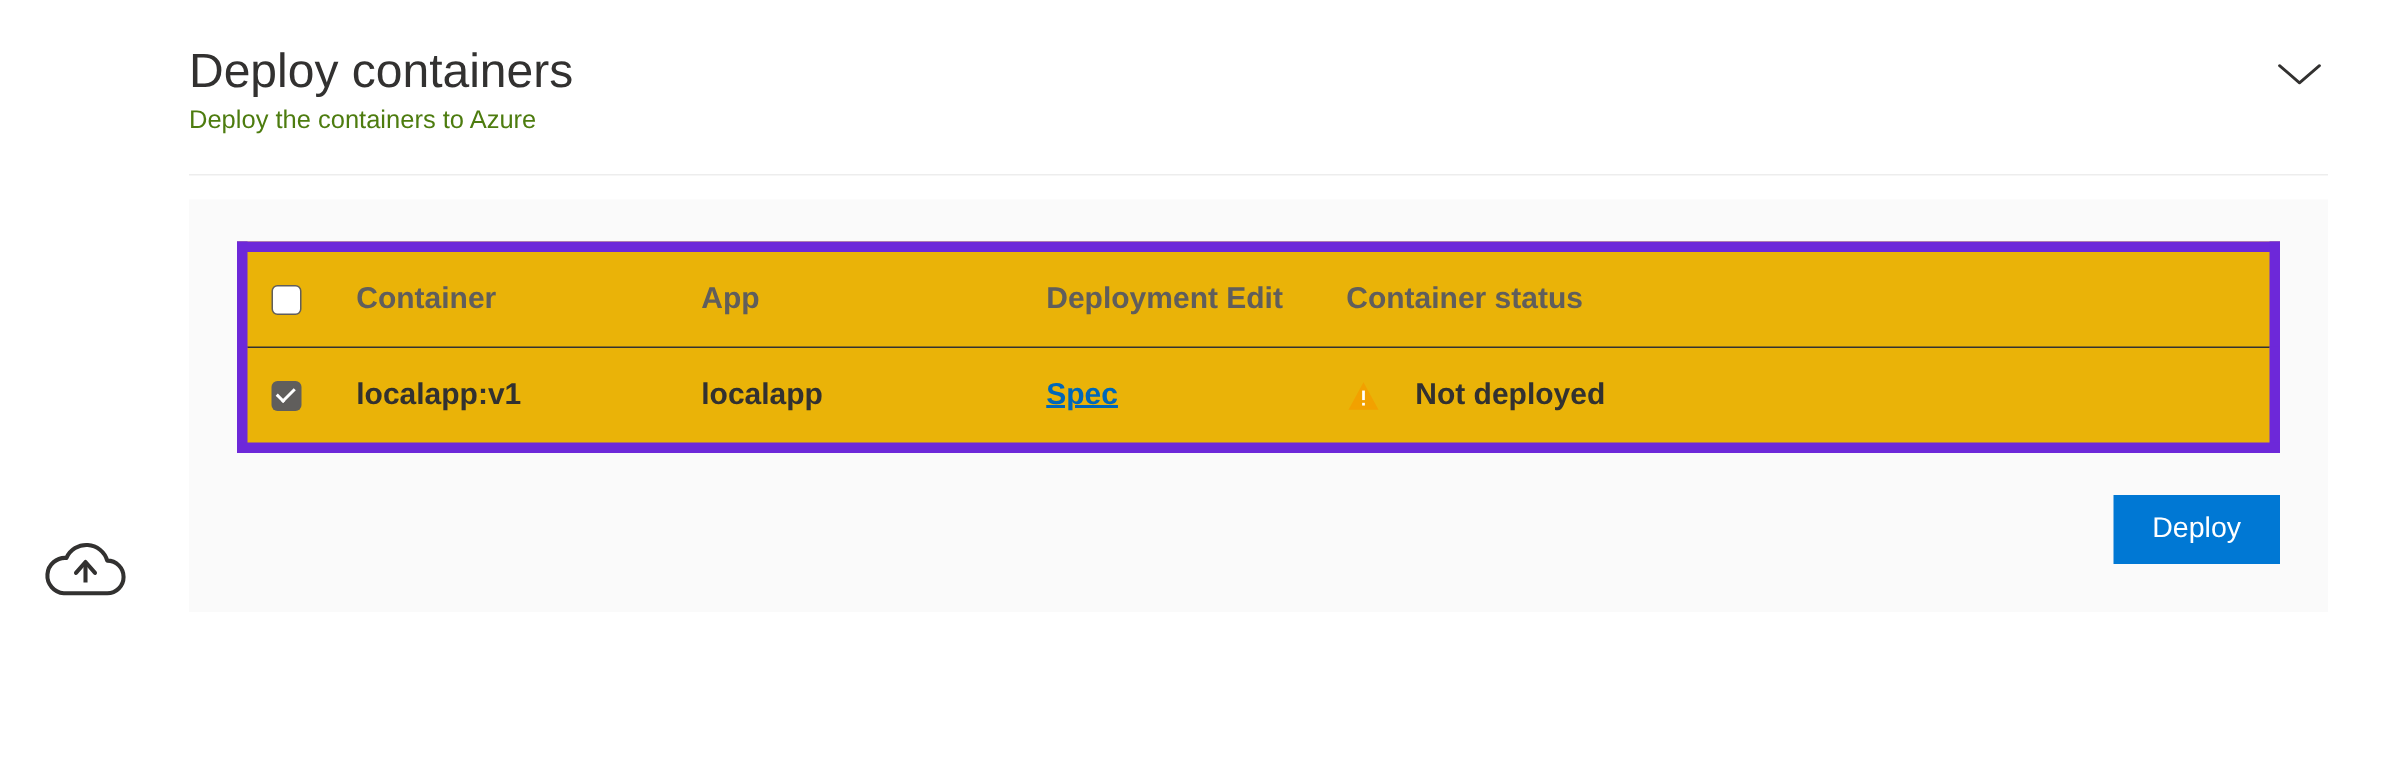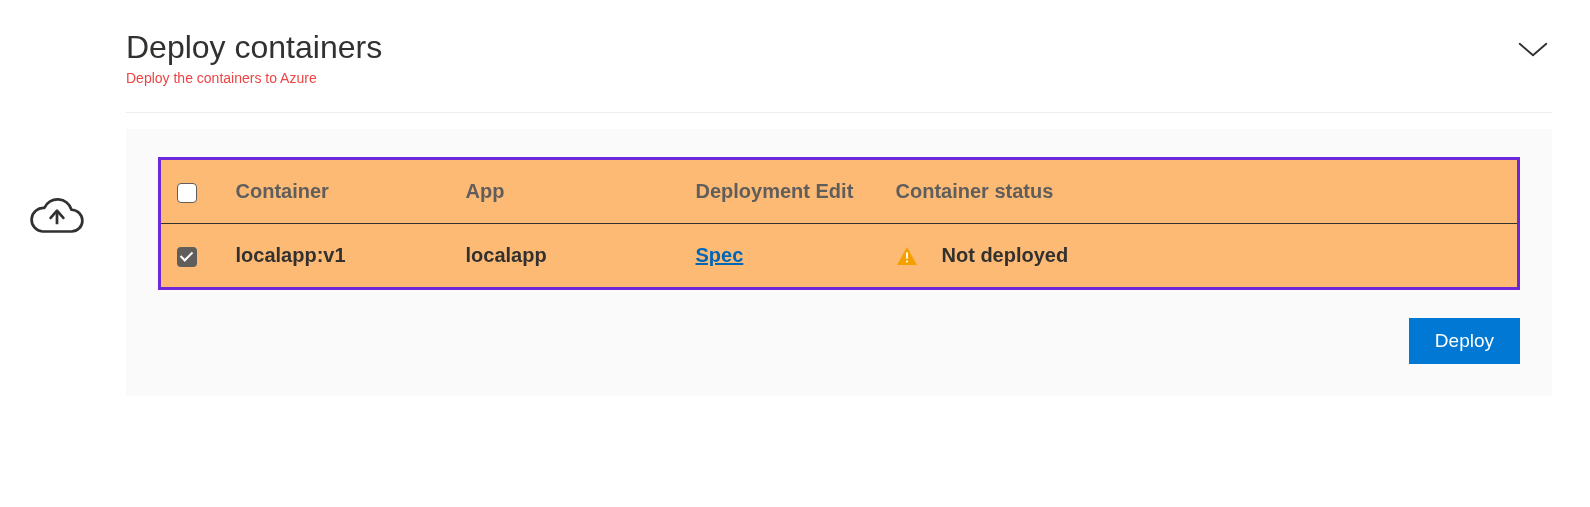--- a/index.html
+++ b/index.html
@@ -11,21 +11,21 @@
       font-family: "Segoe UI", -apple-system, BlinkMacSystemFont, sans-serif;
       background: #ffffff;
       color: #323130;
       width: 1590px;
       height: 507px;
       padding: 28px 38px 0 28px;
     }
     .outer {
       display: flex;
       gap: 40px;
-      align-items: center;
+      align-items: flex-end;
     }
     .icon-col {
       flex: 0 0 auto;
       padding-top: 14px;
     }
     .cloud-svg {
       width: 58px;
       height: 44px;
     }
     .main-col {
@@ -37,23 +37,23 @@
       align-items: flex-start;
       justify-content: space-between;
     }
     .title {
       font-size: 32px;
       font-weight: 400;
       color: #323130;
       line-height: 1.2;
     }
     .subtitle {
-      font-size: 14px;
+      font-size: 17px;
       font-weight: 400;
-      color: #ef4444;
+      color: #4d7c0f;
       margin-top: 4px;
     }
     .chevron {
       margin-top: 12px;
       width: 38px;
       height: 20px;
       cursor: pointer;
     }
     .divider {
       border: none;
@@ -65,23 +65,23 @@
       margin-top: 16px;
       padding: 28px 32px 32px 32px;
     }
     .instruction {
       font-size: 21px;
       color: #323130;
       margin-bottom: 12px;
     }
     .table {
       width: 100%;
-      border: 3px solid #6d28d9;
+      border: 7px solid #6d28d9;
       border-collapse: collapse;
-      background: #fdba74;
+      background: #eab308;
     }
     .table th, .table td {
       text-align: left;
       font-size: 20px;
       padding: 20px 16px;
       vertical-align: middle;
     }
     .table thead tr {
       border-bottom: 1px solid #323130;
     }

